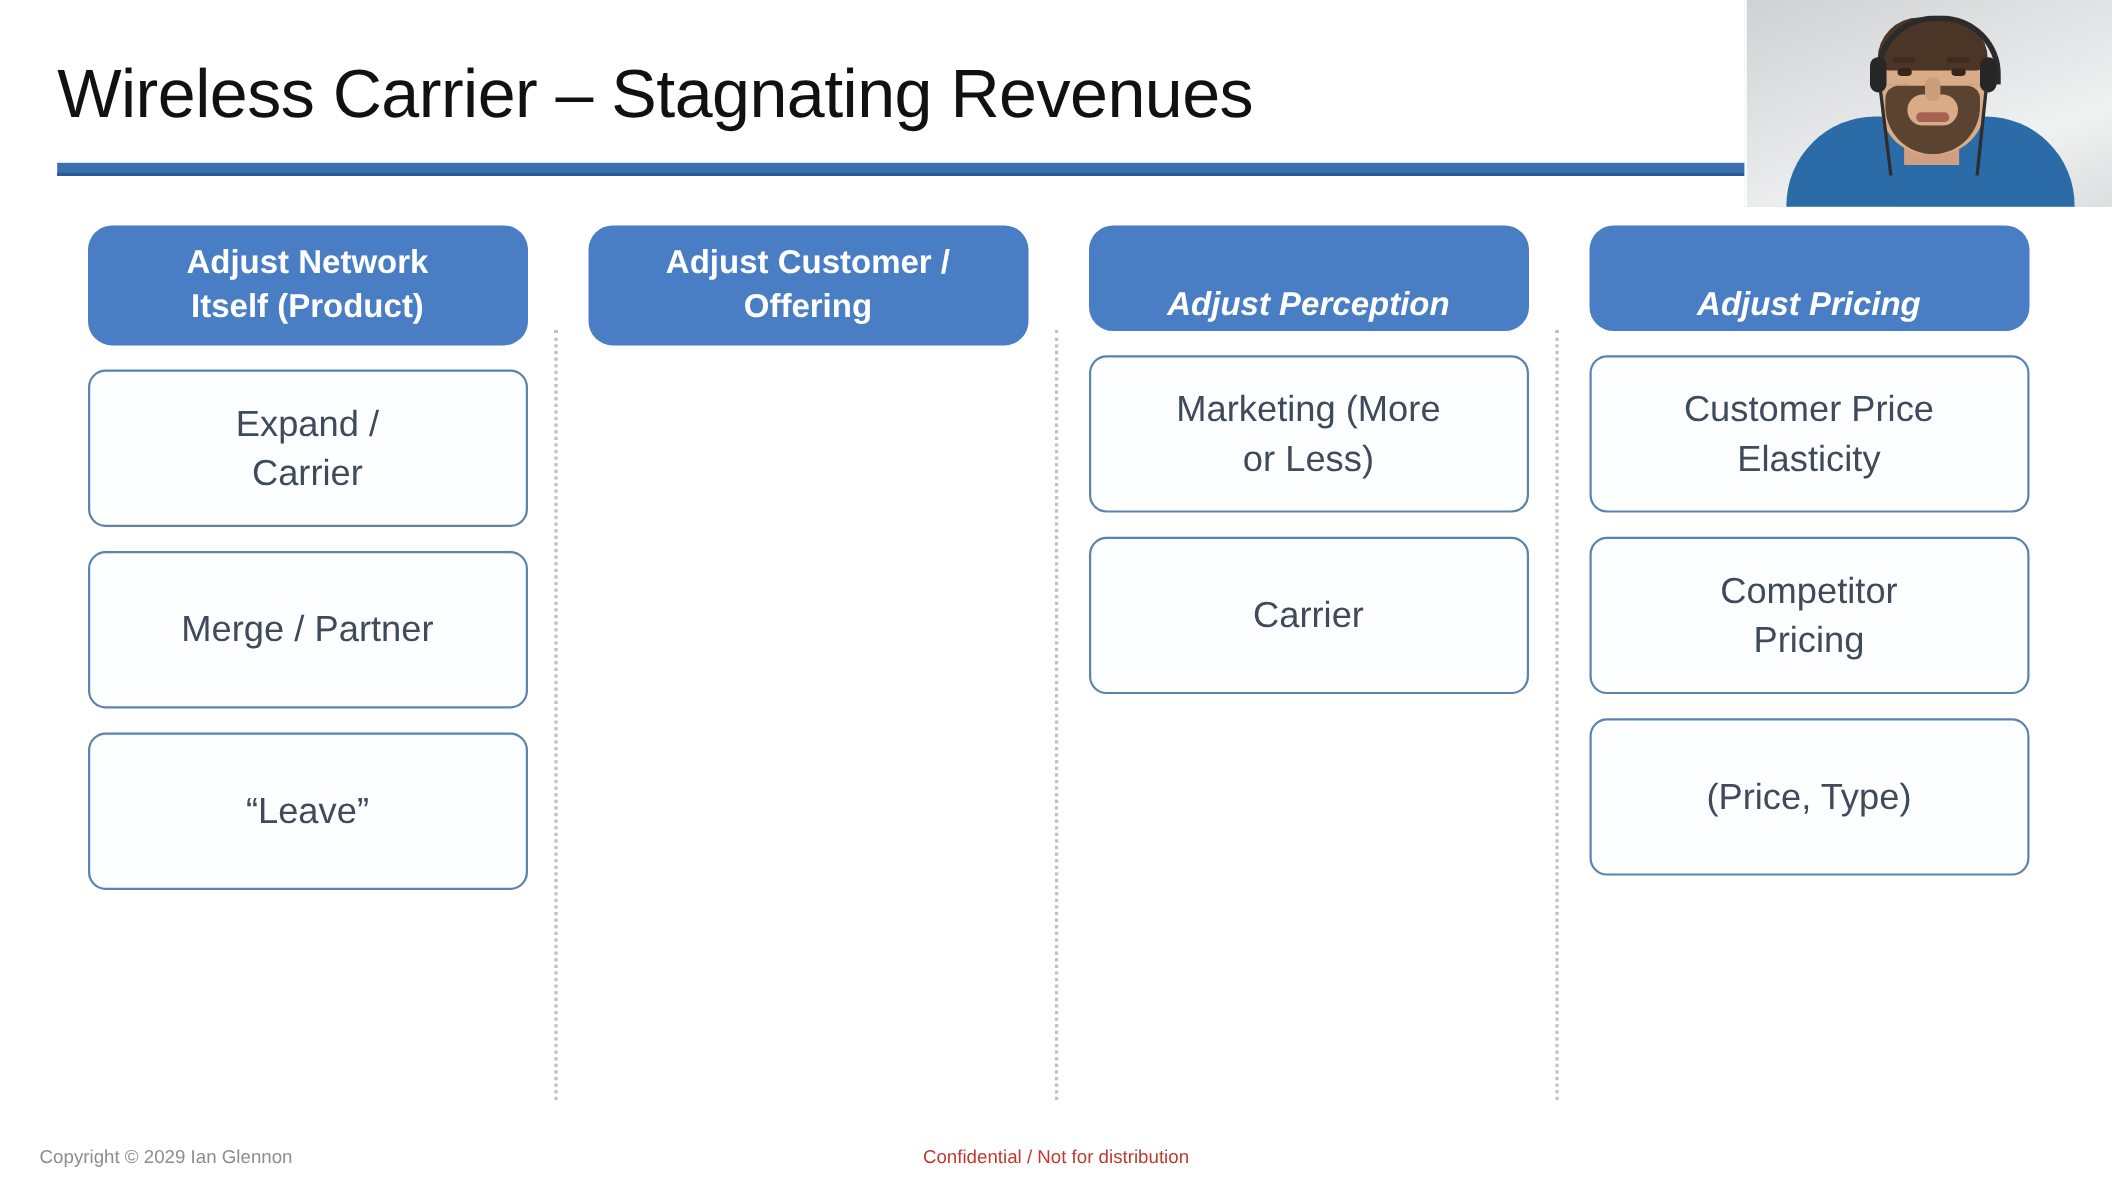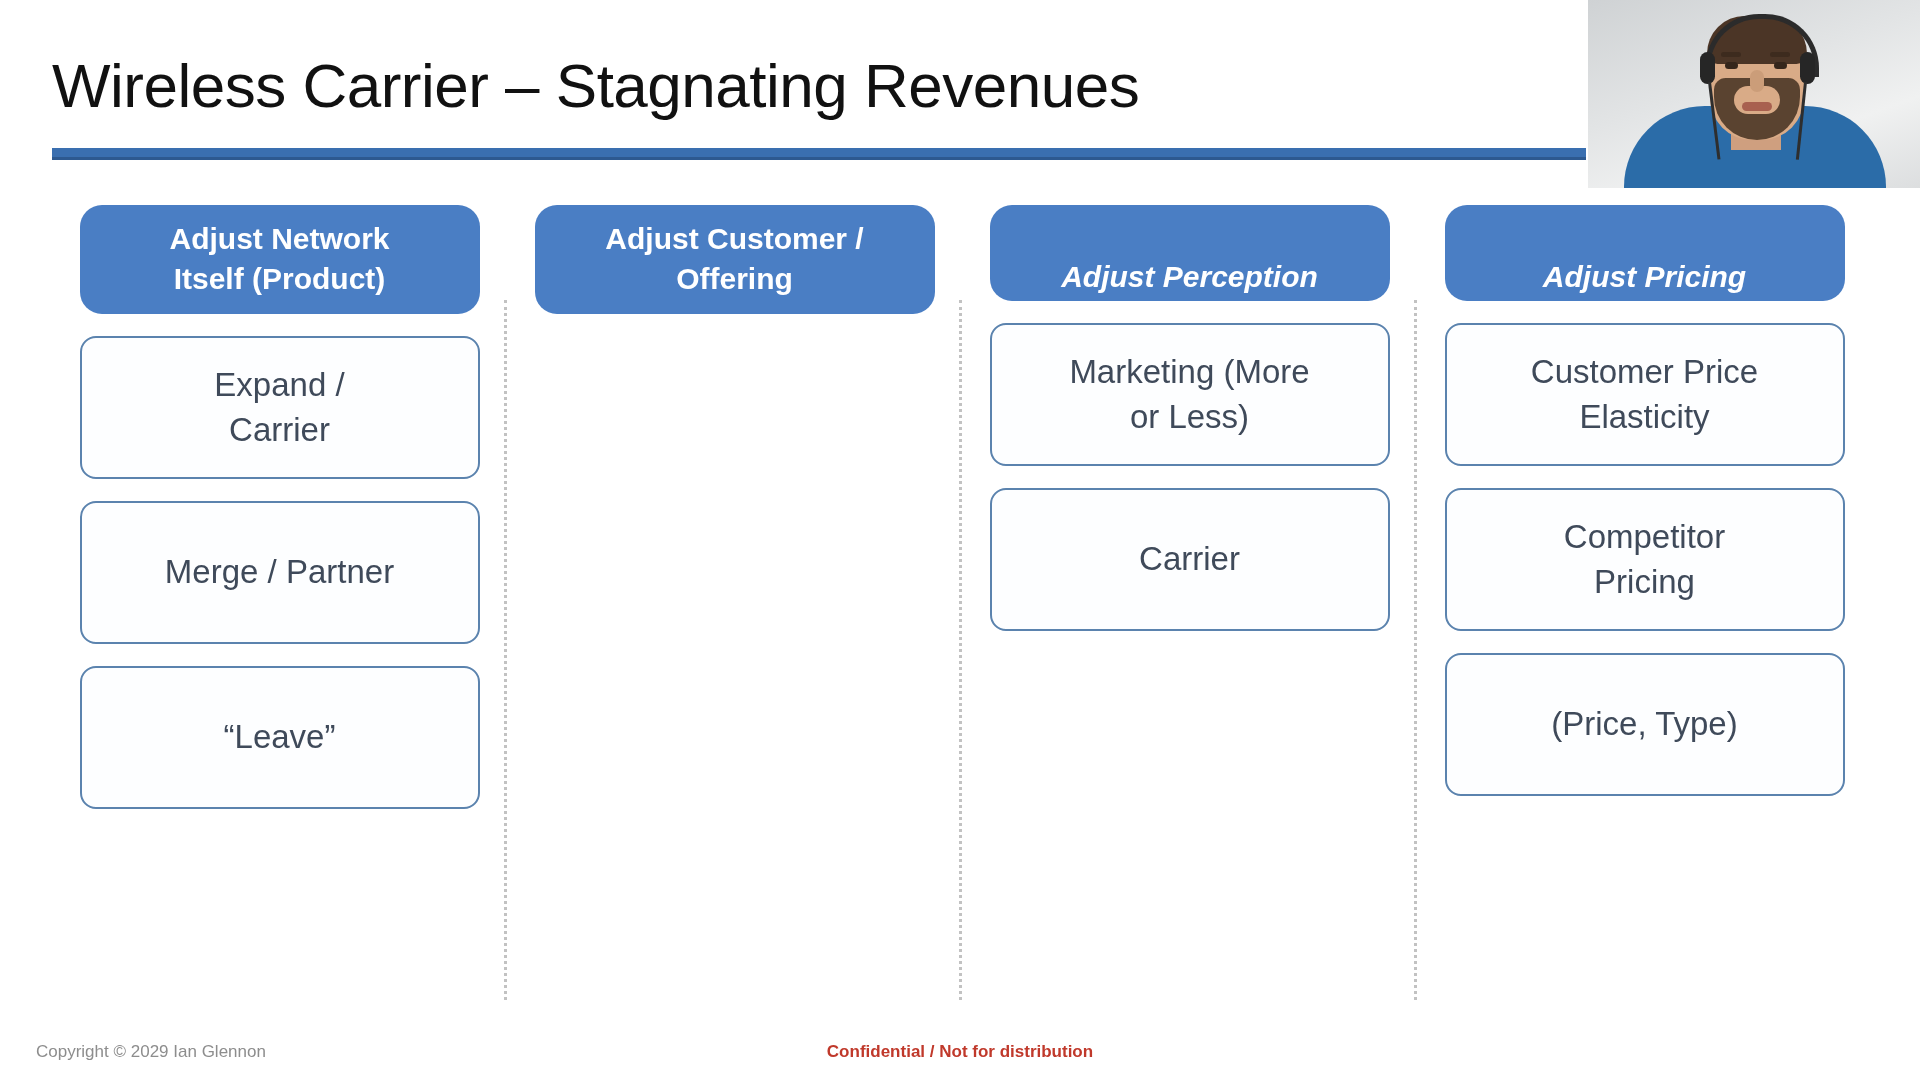--- a/index.html
+++ b/index.html
@@ -129,21 +129,21 @@
     font-size: 17px;
     color: #8d8d8d;
   }
   .footer-center {
     position: absolute;
     left: 0;
     top: 1042px;
     width: 1920px;
     text-align: center;
     font-size: 17px;
-    font-weight: bold;
+    font-weight: normal;
     color: #c0392b;
   }
 
   
   .webcam {
     position: absolute;
     left: 1586px;
     top: 0px;
     width: 334px;
     height: 188px;

